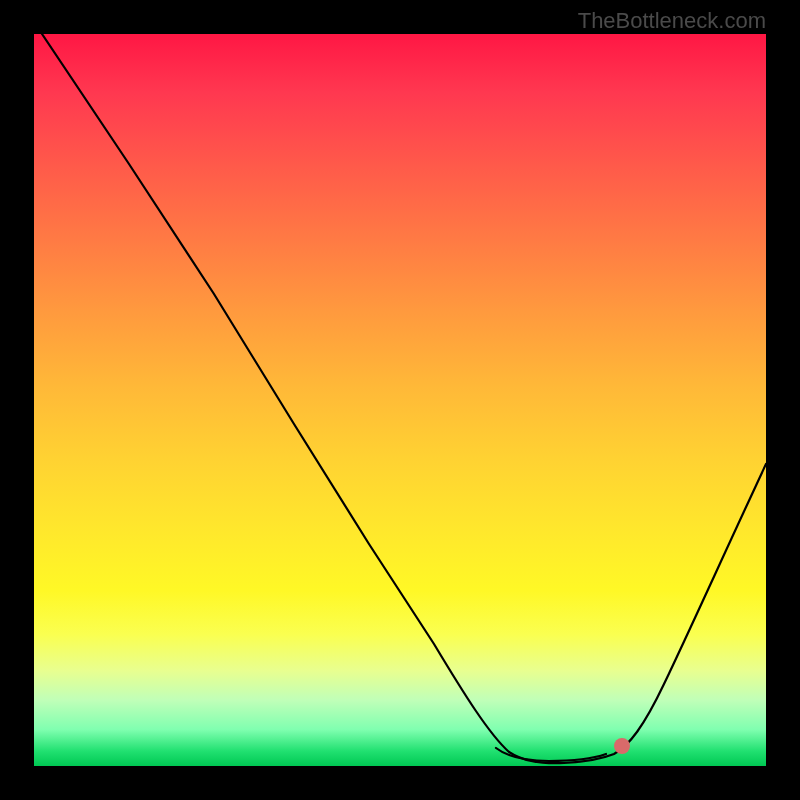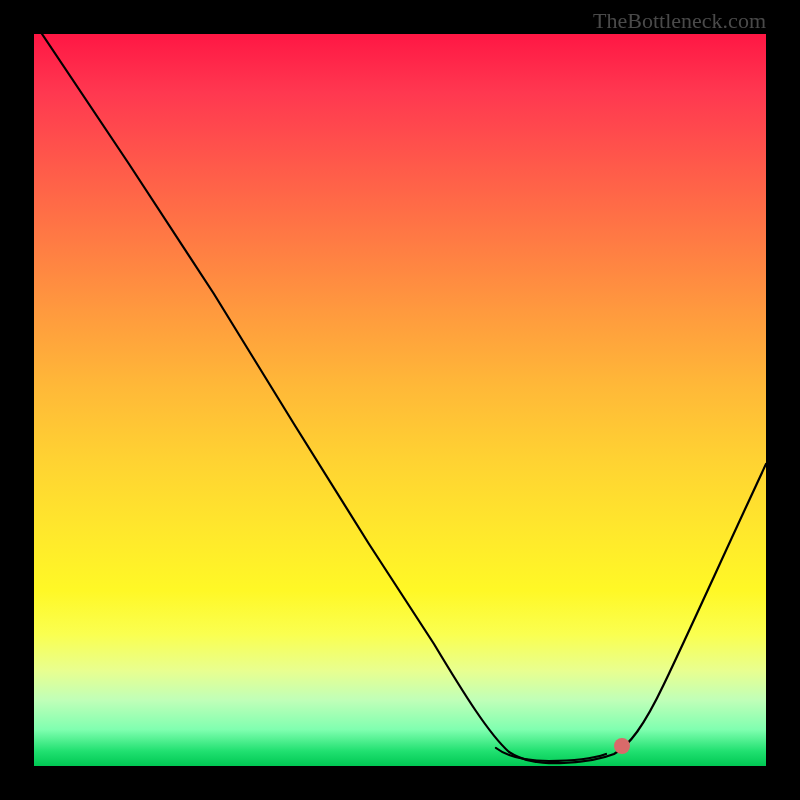--- a/index.html
+++ b/index.html
@@ -9,21 +9,20 @@
     height: 800px;
     background: #000;
     font-family: Arial, Helvetica, sans-serif;
     overflow: hidden;
   }
   .chart-container {
     position: relative;
     width: 800px;
     height: 800px;
     background: #000;
-    font-family: Liberation Serif, serif;
   }
   .plot-area {
     position: absolute;
     left: 34px;
     top: 34px;
     width: 732px;
     height: 732px;
     background: linear-gradient(to bottom,
       #ff1744 0%,
       #ff3850 8%,

